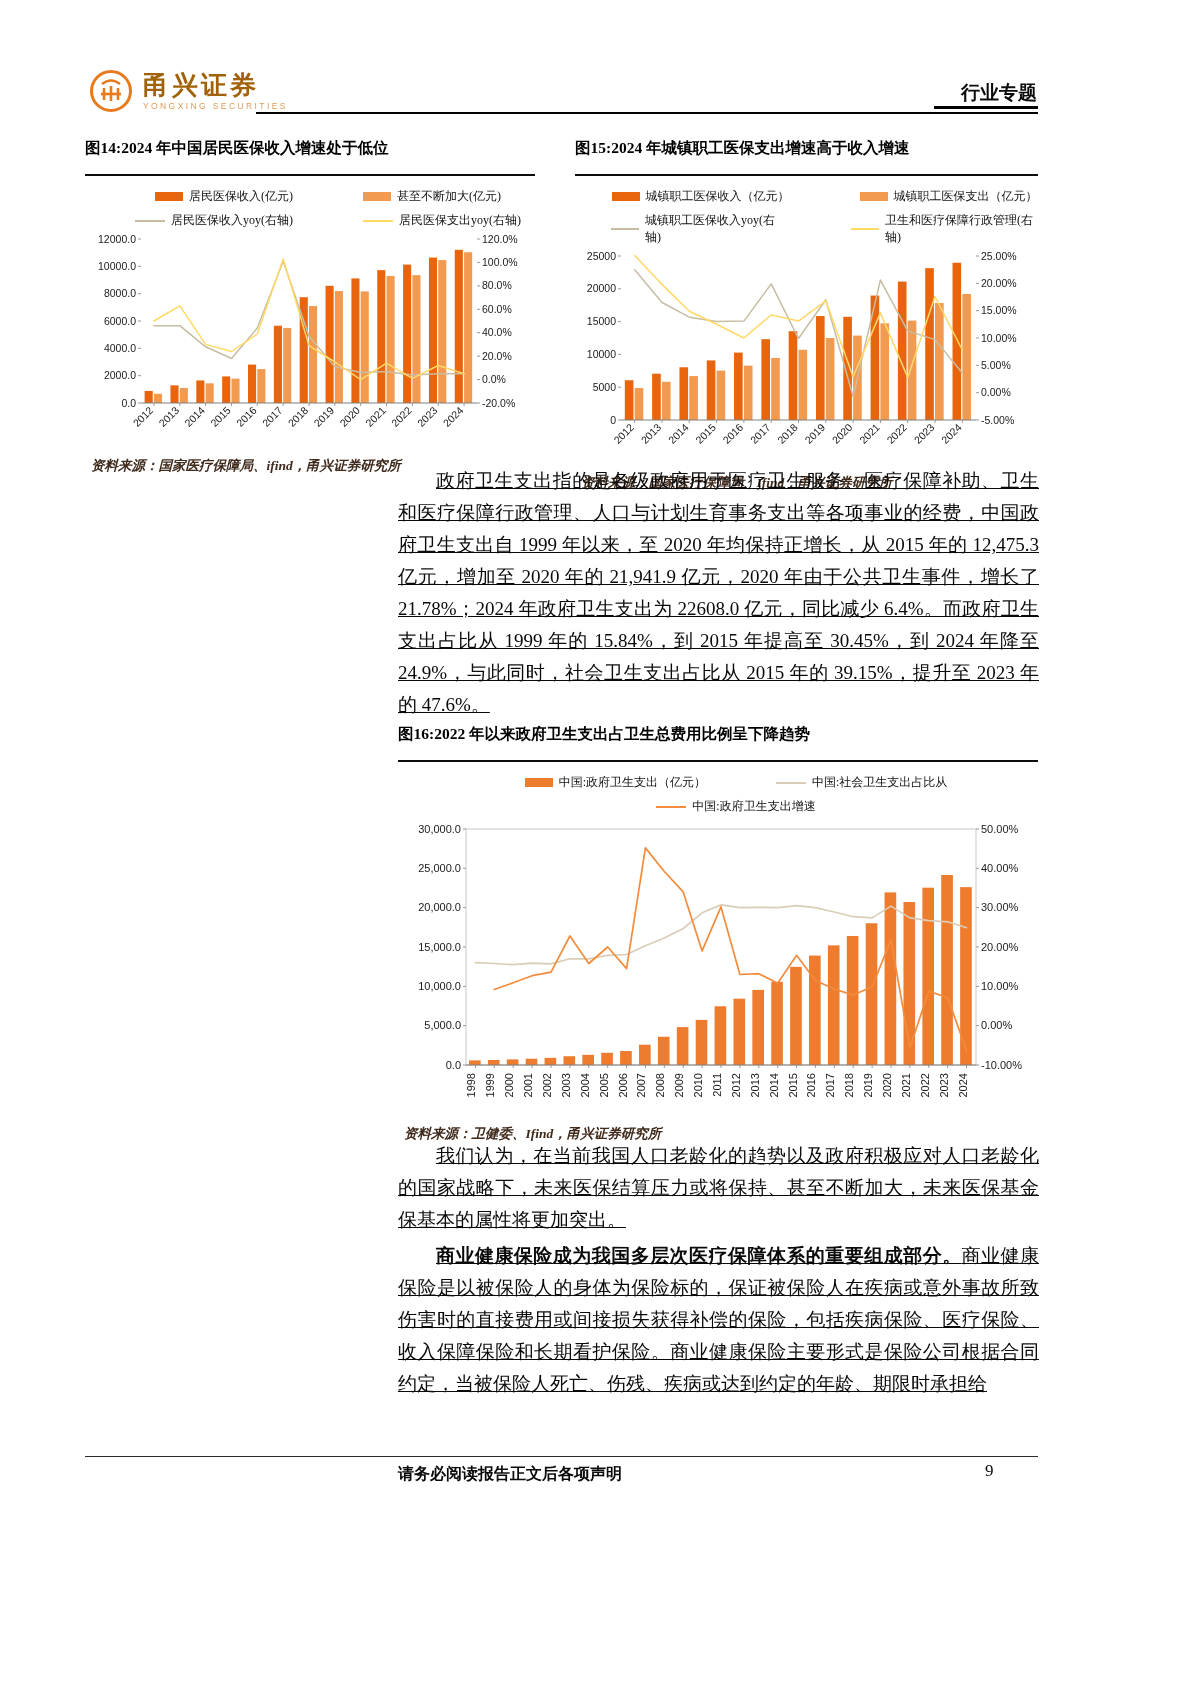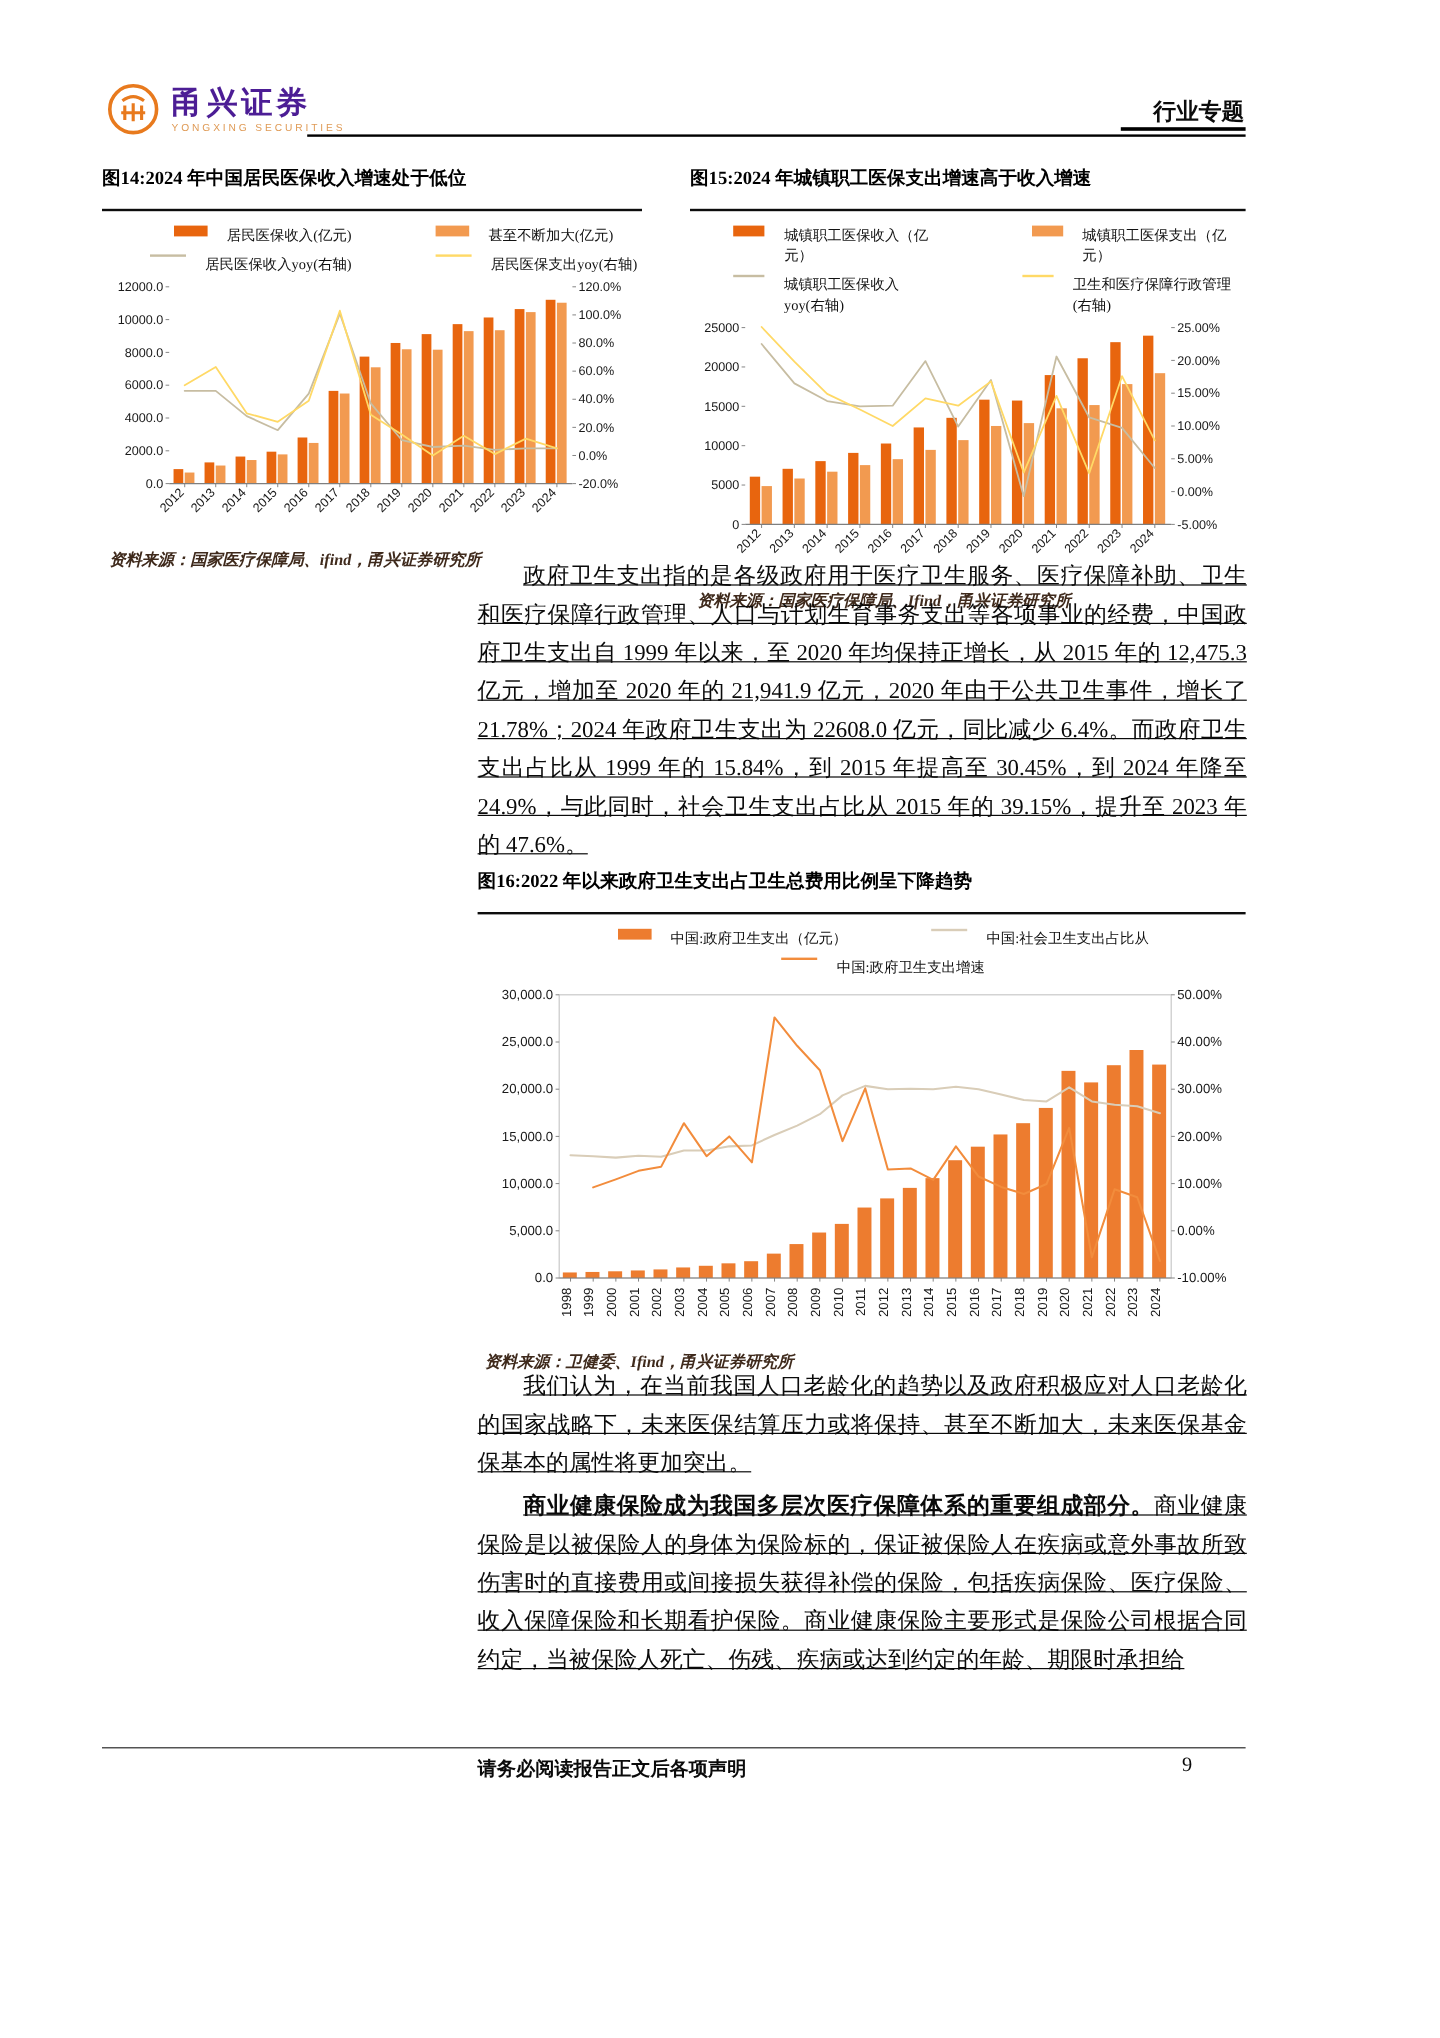--- a/index.html
+++ b/index.html
@@ -2,32 +2,32 @@
 <html><head>
 <meta charset="utf-8">
 <style>
   *{margin:0;padding:0;box-sizing:border-box;}
   html,body{background:#ffffff;}
   .page{position:relative;width:1200px;height:1698px;margin:0 auto;background:#fff;
         font-family:"Liberation Serif",serif;color:#111;overflow:hidden;}
 
   
   .brand{position:absolute;left:88px;top:68px;display:flex;align-items:center;gap:9px;}
-  .brand-cn{font-size:26px;font-weight:bold;color:#4c1d95;letter-spacing:3px;font-family:"Liberation Sans",sans-serif;line-height:1.1;}
+  .brand-cn{font-size:26px;font-weight:bold;color:#a16207;letter-spacing:3px;font-family:"Liberation Sans",sans-serif;line-height:1.1;}
   .brand-en{font-size:8.5px;color:#df9a55;letter-spacing:2.4px;font-family:"Liberation Sans",sans-serif;margin-top:2px;}
   .doc-type{position:absolute;right:163px;top:80px;font-size:19px;font-weight:bold;color:#0c0c0c;}
   .rule-sub{position:absolute;left:934px;top:106px;width:104px;height:3px;background:#000;}
   .rule-main{position:absolute;left:256px;top:112px;width:782px;height:2px;background:#000;}
 
   
   .fig{position:absolute;}
   .fig-title{font-size:15.5px;font-weight:bold;color:#000;padding-bottom:15px;border-bottom:2px solid #0d0d0d;}
   .fig-legend{display:flex;flex-direction:column;align-items:center;gap:7px;margin-top:12px;}
   .legend-row{display:flex;gap:34px;justify-content:center;align-items:center;}
-  .legend-item{display:inline-flex;align-items:flex-start;gap:16px;font-size:12px;color:#111;padding-left:36px;}
+  .legend-item{display:inline-flex;align-items:center;gap:6px;font-size:12px;color:#111;padding-left:36px;}
   .sw-bar{width:28px;height:9px;display:inline-block;}
   .sw-line{width:30px;height:2px;display:inline-block;}
   .fig-chart{margin-top:2px;}
   .fig-source{font-size:13.5px;font-style:italic;font-weight:bold;color:#3f2a1c;margin-top:4px;padding-left:6px;}
 
   
   .para{position:absolute;left:398px;width:641px;font-size:19px;line-height:32px;
         text-align:justify;text-indent:2em;color:#0a0a0a;text-decoration:underline;}
 
   

